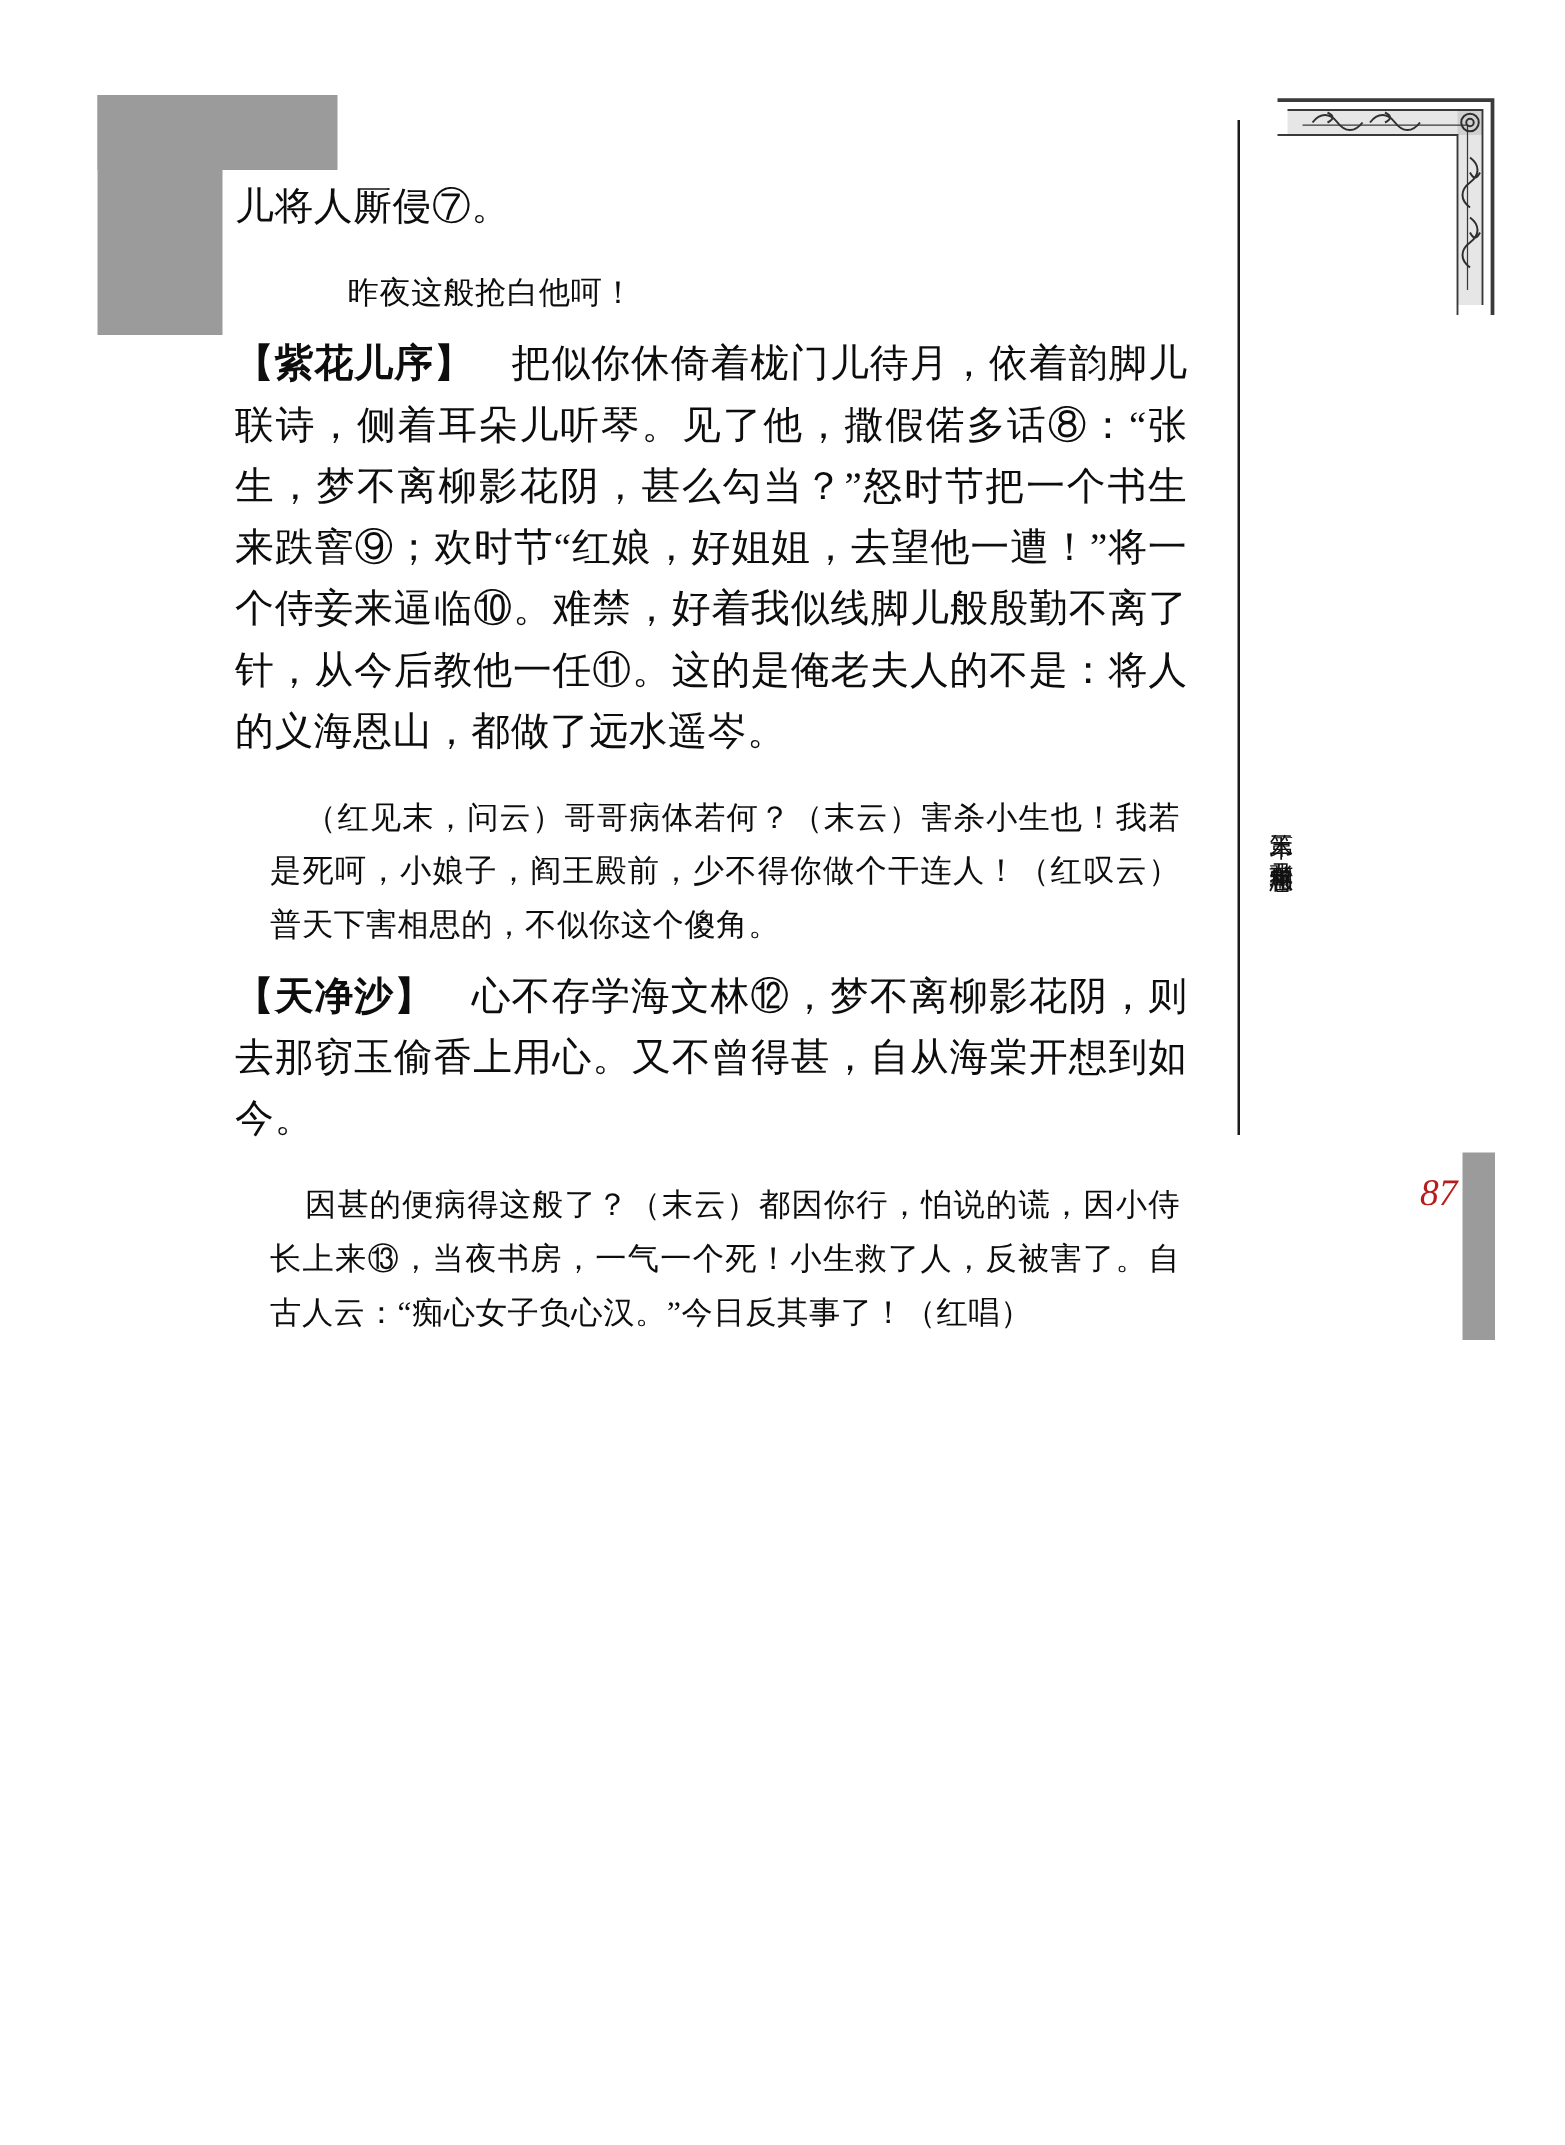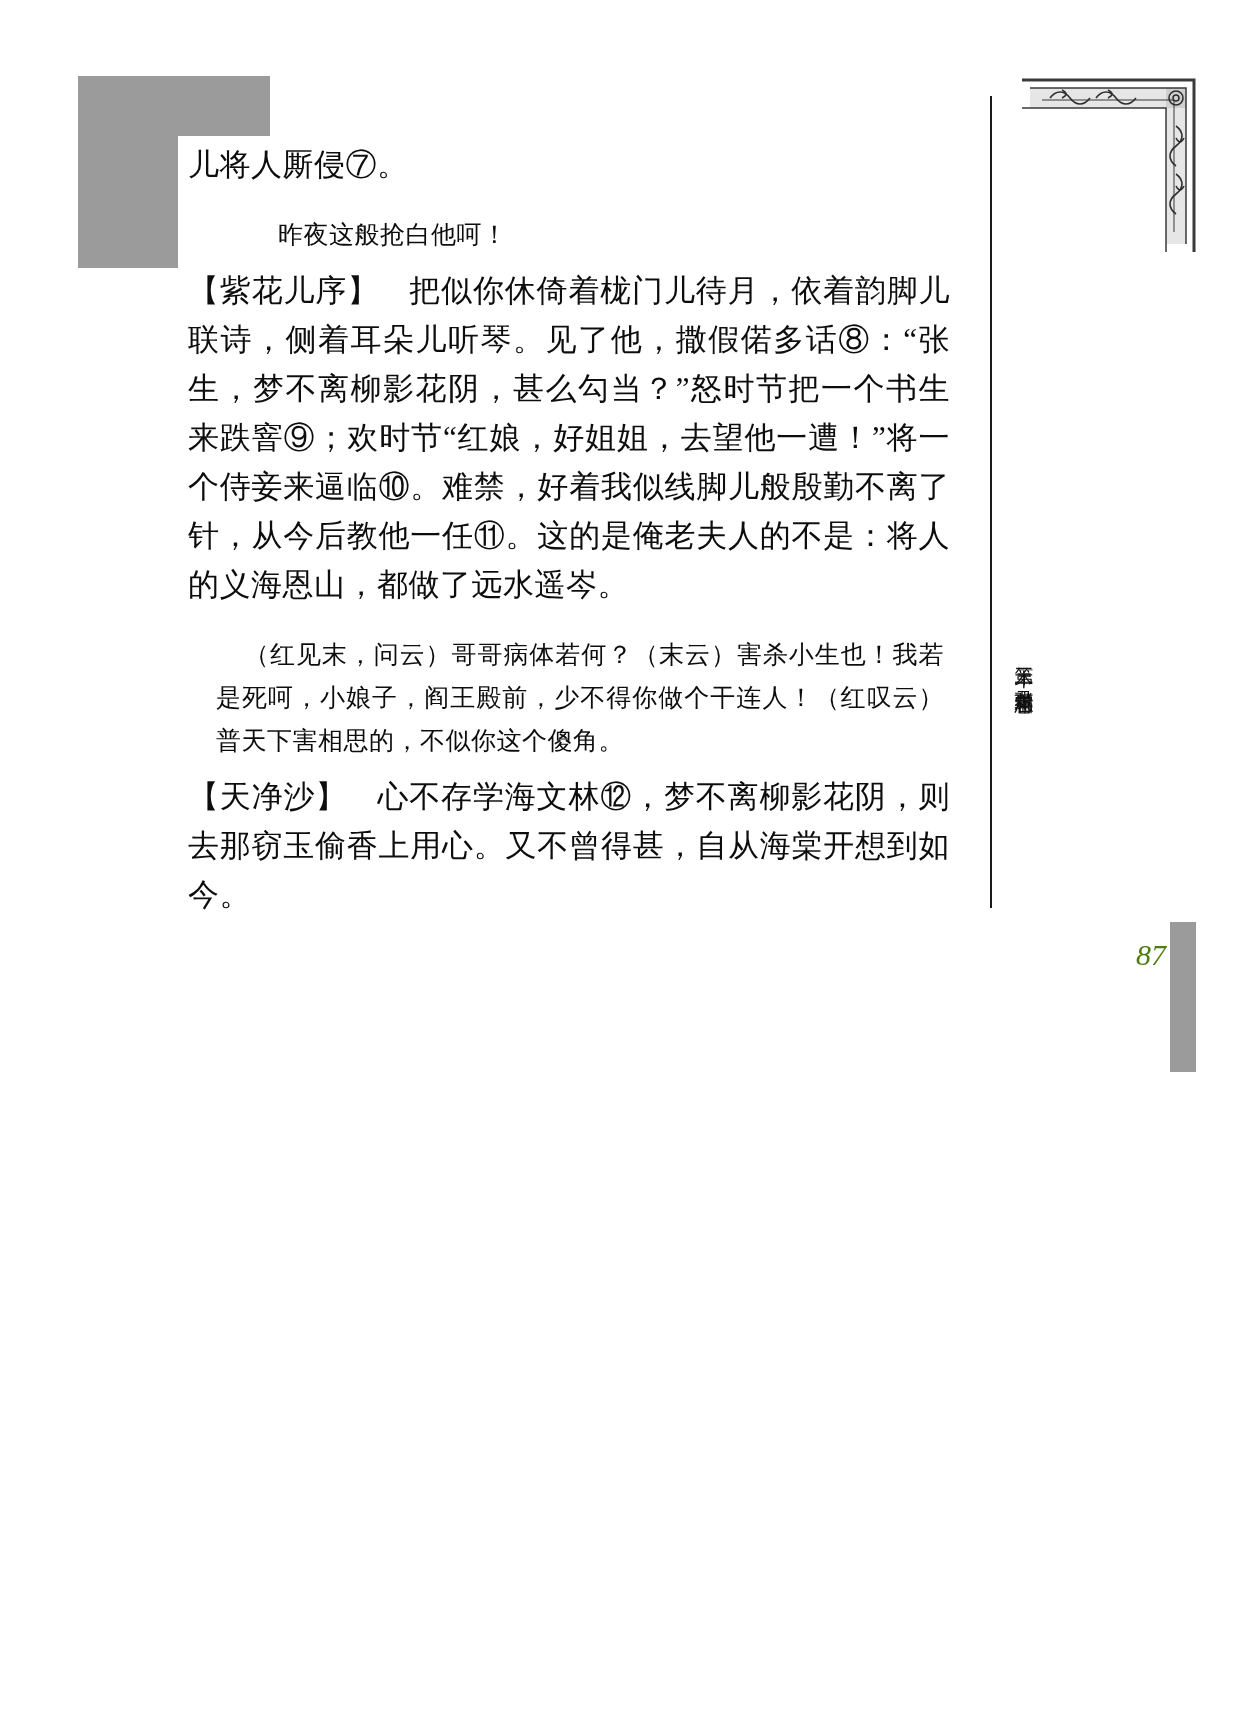--- a/index.html
+++ b/index.html
@@ -93,21 +93,21 @@
   }
 
   
   .verse {
     font-size: 31px;
     line-height: 49px;
     letter-spacing: 0.5px;
     text-align: justify;
   }
   .verse .tune {
-    font-weight: normal;
+    font-weight: bold;
   }
   .verse .gap {
     display: inline-block;
     width: 30px;
   }
 
   
   .prose {
     font-size: 25px;
     line-height: 43px;
@@ -126,21 +126,21 @@
   }
 
   
   .folio {
     position: absolute;
     right: 86px;
     bottom: 252px;
     font-size: 30px;
     font-style: italic;
     font-family: "Liberation Serif", serif;
-    color: #4d7c0f;
+    color: #b91c1c;
   }
   .footer-bar {
     position: absolute;
     right: 56px;
     bottom: 152px;
     width: 26px;
     height: 150px;
     background: #9b9b9b;
   }
 </style>
@@ -199,20 +199,23 @@
     </p>
 
     <p class="prose indent1">
       <span>（红见末，问云）哥哥病体若何？（末云）害杀小生也！我若是死呵，小娘子，阎王殿前，少不得你做个干连人！（红叹云）普天下害相思的，不似你这个傻角。</span>
     </p>
 
     <p class="verse">
       <span class="tune">【天净沙】</span><span class="gap"></span><span>心不存学海文林⑫，梦不离柳影花阴，则去那窃玉偷香上用心。又不曾得甚，自从海棠开想到如今。</span>
     </p>
 
+    <p class="prose indent1">
+      <span>因甚的便病得这般了？（末云）都因你行，怕说的谎，因小侍长上来⑬，当夜书房，一气一个死！小生救了人，反被害了。自古人云：“痴心女子负心汉。”今日反其事了！（红唱）</span>
+    </p>
 
 
 
 
   </div>
 
   <div class="folio">87</div>
   <div class="footer-bar"></div>
 
 </div>

